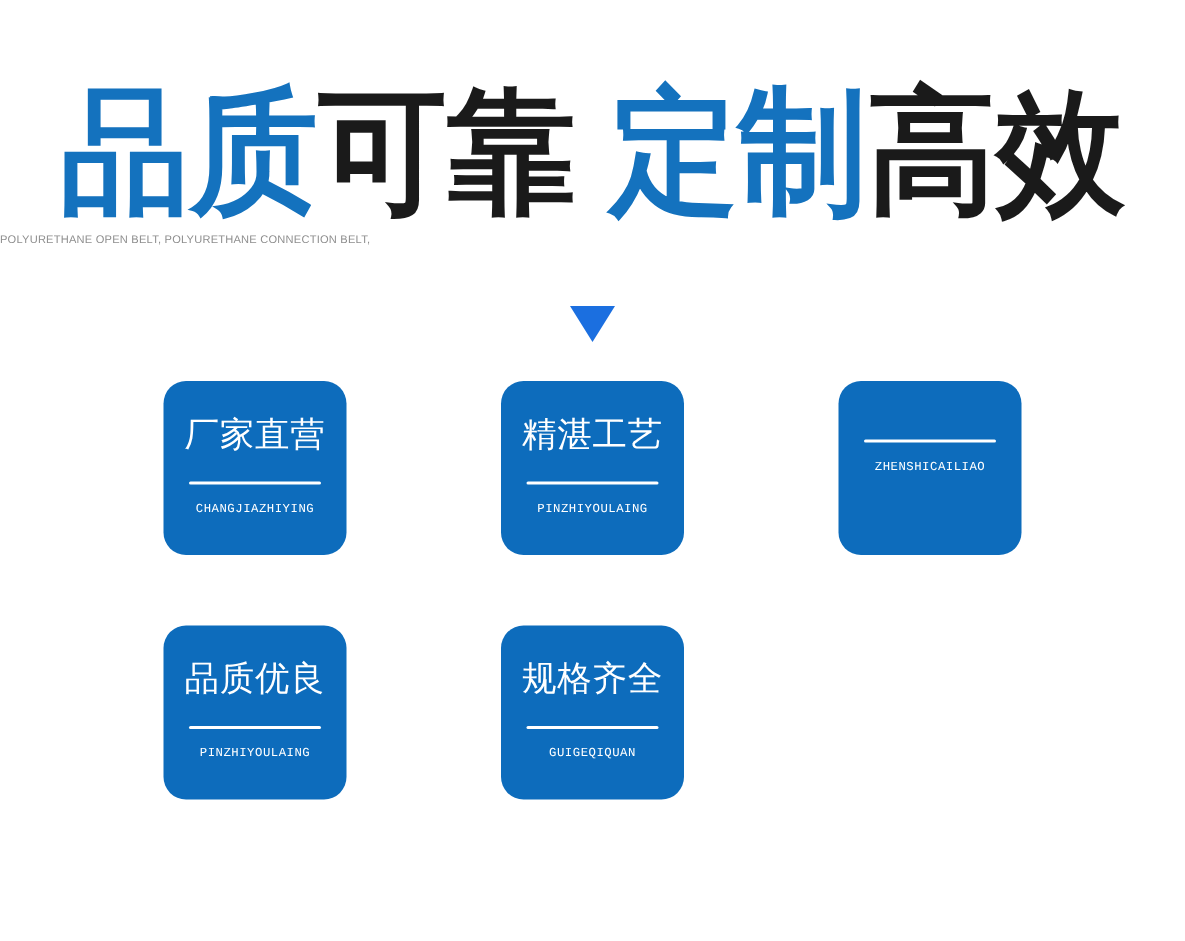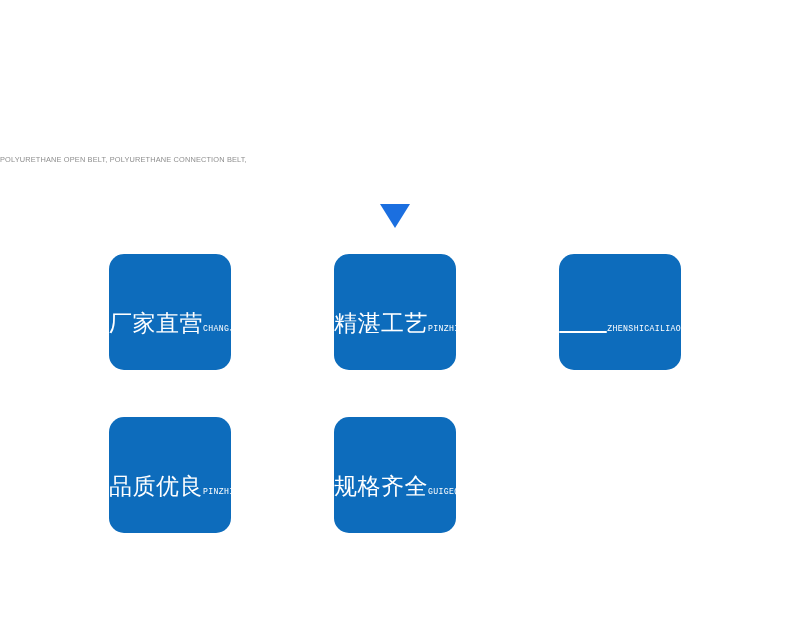--- a/index.html
+++ b/index.html
@@ -88,21 +88,21 @@
     grid-template-columns: repeat(3, 122px);
     grid-template-rows: 116px 116px;
     column-gap: 103px;
     row-gap: 47px;
   }
 
   .card {
     background: #0D6CBC;
     border-radius: 15px;
     display: flex;
-    flex-direction: row;
+    flex-direction: column;
     align-items: center;
     justify-content: flex-start;
     box-sizing: border-box;
     padding-top: 22px;
   }
 
   .card-title {
     color: #ffffff;
     font-size: 23px;
     line-height: 28px;
@@ -128,20 +128,23 @@
     margin-top: 11px;
     white-space: nowrap;
     font-family: Liberation Mono, monospace;
   }
 </style>
 </head>
 <body>
 
 <div class="page">
 
+  <div class="headline">
+    <span class="seg seg-blue">品质</span><span class="seg seg-black">可靠</span><span class="gap"></span><span class="seg seg-blue">定制</span><span class="seg seg-black">高效</span>
+  </div>
 
   <div class="subtitle">
     <span class="sline">POLYURETHANE OPEN BELT, POLYURETHANE CONNECTION BELT,</span>
   </div>
 
   <div class="arrow-wrap">
     <div class="arrow-tri"></div>
   </div>
 
   <div class="grid">

